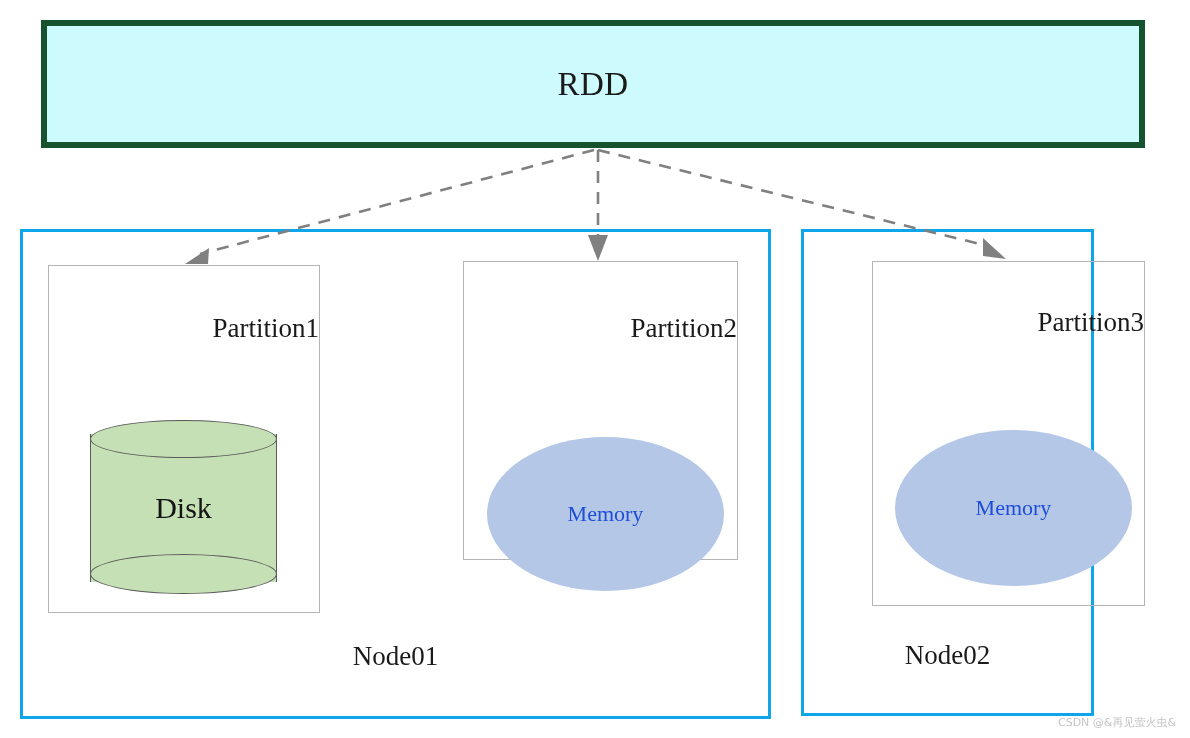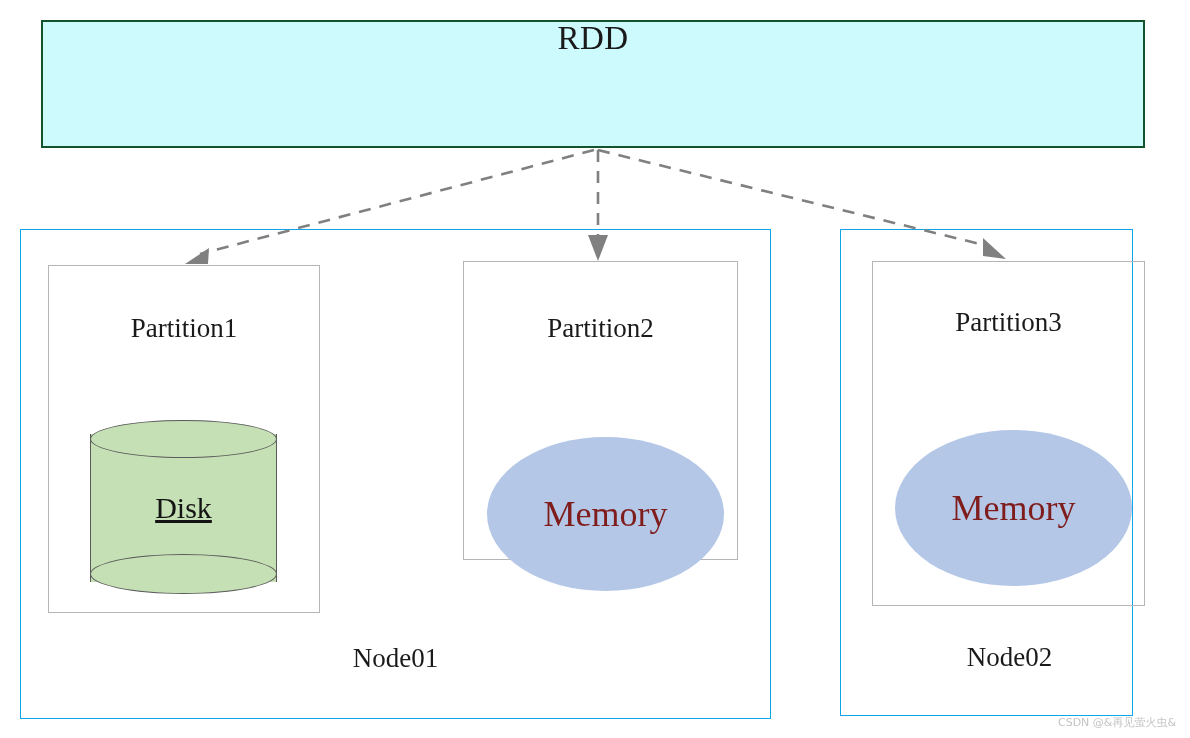--- a/index.html
+++ b/index.html
@@ -20,51 +20,51 @@
   }
 
   
   .rdd-box {
     position: absolute;
     left: 41px;
     top: 20px;
     width: 1104px;
     height: 128px;
     background: #CCFAFD;
-    border: 2px solid #14532d;
+    border: 6px solid #14532d;
     box-sizing: border-box;
     display: flex;
+    align-items: center;
     justify-content: center;
   }
   .rdd-label {
     font-size: 33px;
     color: #1a1a1a;
     letter-spacing: 0.5px;
     line-height: 1;
   }
 
   
   .node-box {
     position: absolute;
-    border: 1px solid #0ea5e9;
+    border: 3px solid #0ea5e9;
     background: transparent;
     box-sizing: border-box;
   }
   #node-01 {
     left: 20px;
     top: 229px;
     width: 751px;
     height: 490px;
   }
   #node-02 {
-    left: 840px;
+    left: 801px;
     top: 229px;
     width: 293px;
     height: 487px;
-    padding-left: 23px;
   }
   .node-label {
     position: absolute;
     width: 100%;
     text-align: center;
     font-size: 27px;
     color: #1a1a1a;
     line-height: 1;
   }
   #node-01 .node-label { bottom: 46px; }
@@ -91,21 +91,21 @@
   }
   #partition-3 {
     left: 872px;
     top: 261px;
     width: 273px;
     height: 345px;
   }
   .partition-label {
     position: absolute;
     width: 100%;
-    text-align: center;
+    text-align: right;
     top: 49px;
     font-size: 27px;
     color: #1a1a1a;
     line-height: 1;
   }
   #partition-1 .partition-label { top: 49px; }
   #partition-2 .partition-label { top: 53px; }
   #partition-3 .partition-label { top: 47px; }
 
   
@@ -153,21 +153,20 @@
     position: absolute;
     left: 0;
     top: 0;
     width: 100%;
     height: 100%;
     display: flex;
     align-items: center;
     justify-content: center;
     font-size: 30px;
     color: #141414;
-    text-decoration: underline;
   }
 
   
   .ellipse {
     position: absolute;
     background: #B4C7E7;
     border-radius: 50%;
     display: flex;
     align-items: center;
     justify-content: center;
@@ -178,22 +177,22 @@
     width: 237px;
     height: 154px;
   }
   #memory-ellipse-3 {
     left: 895px;
     top: 430px;
     width: 237px;
     height: 156px;
   }
   .ellipse-text {
-    font-size: 36px;
-    color: #7f1d1d;
+    font-size: 22px;
+    color: #1d4ed8;
     line-height: 1;
   }
 
   
   #arrow-layer {
     position: absolute;
     left: 0;
     top: 0;
     width: 1190px;
     height: 738px;

